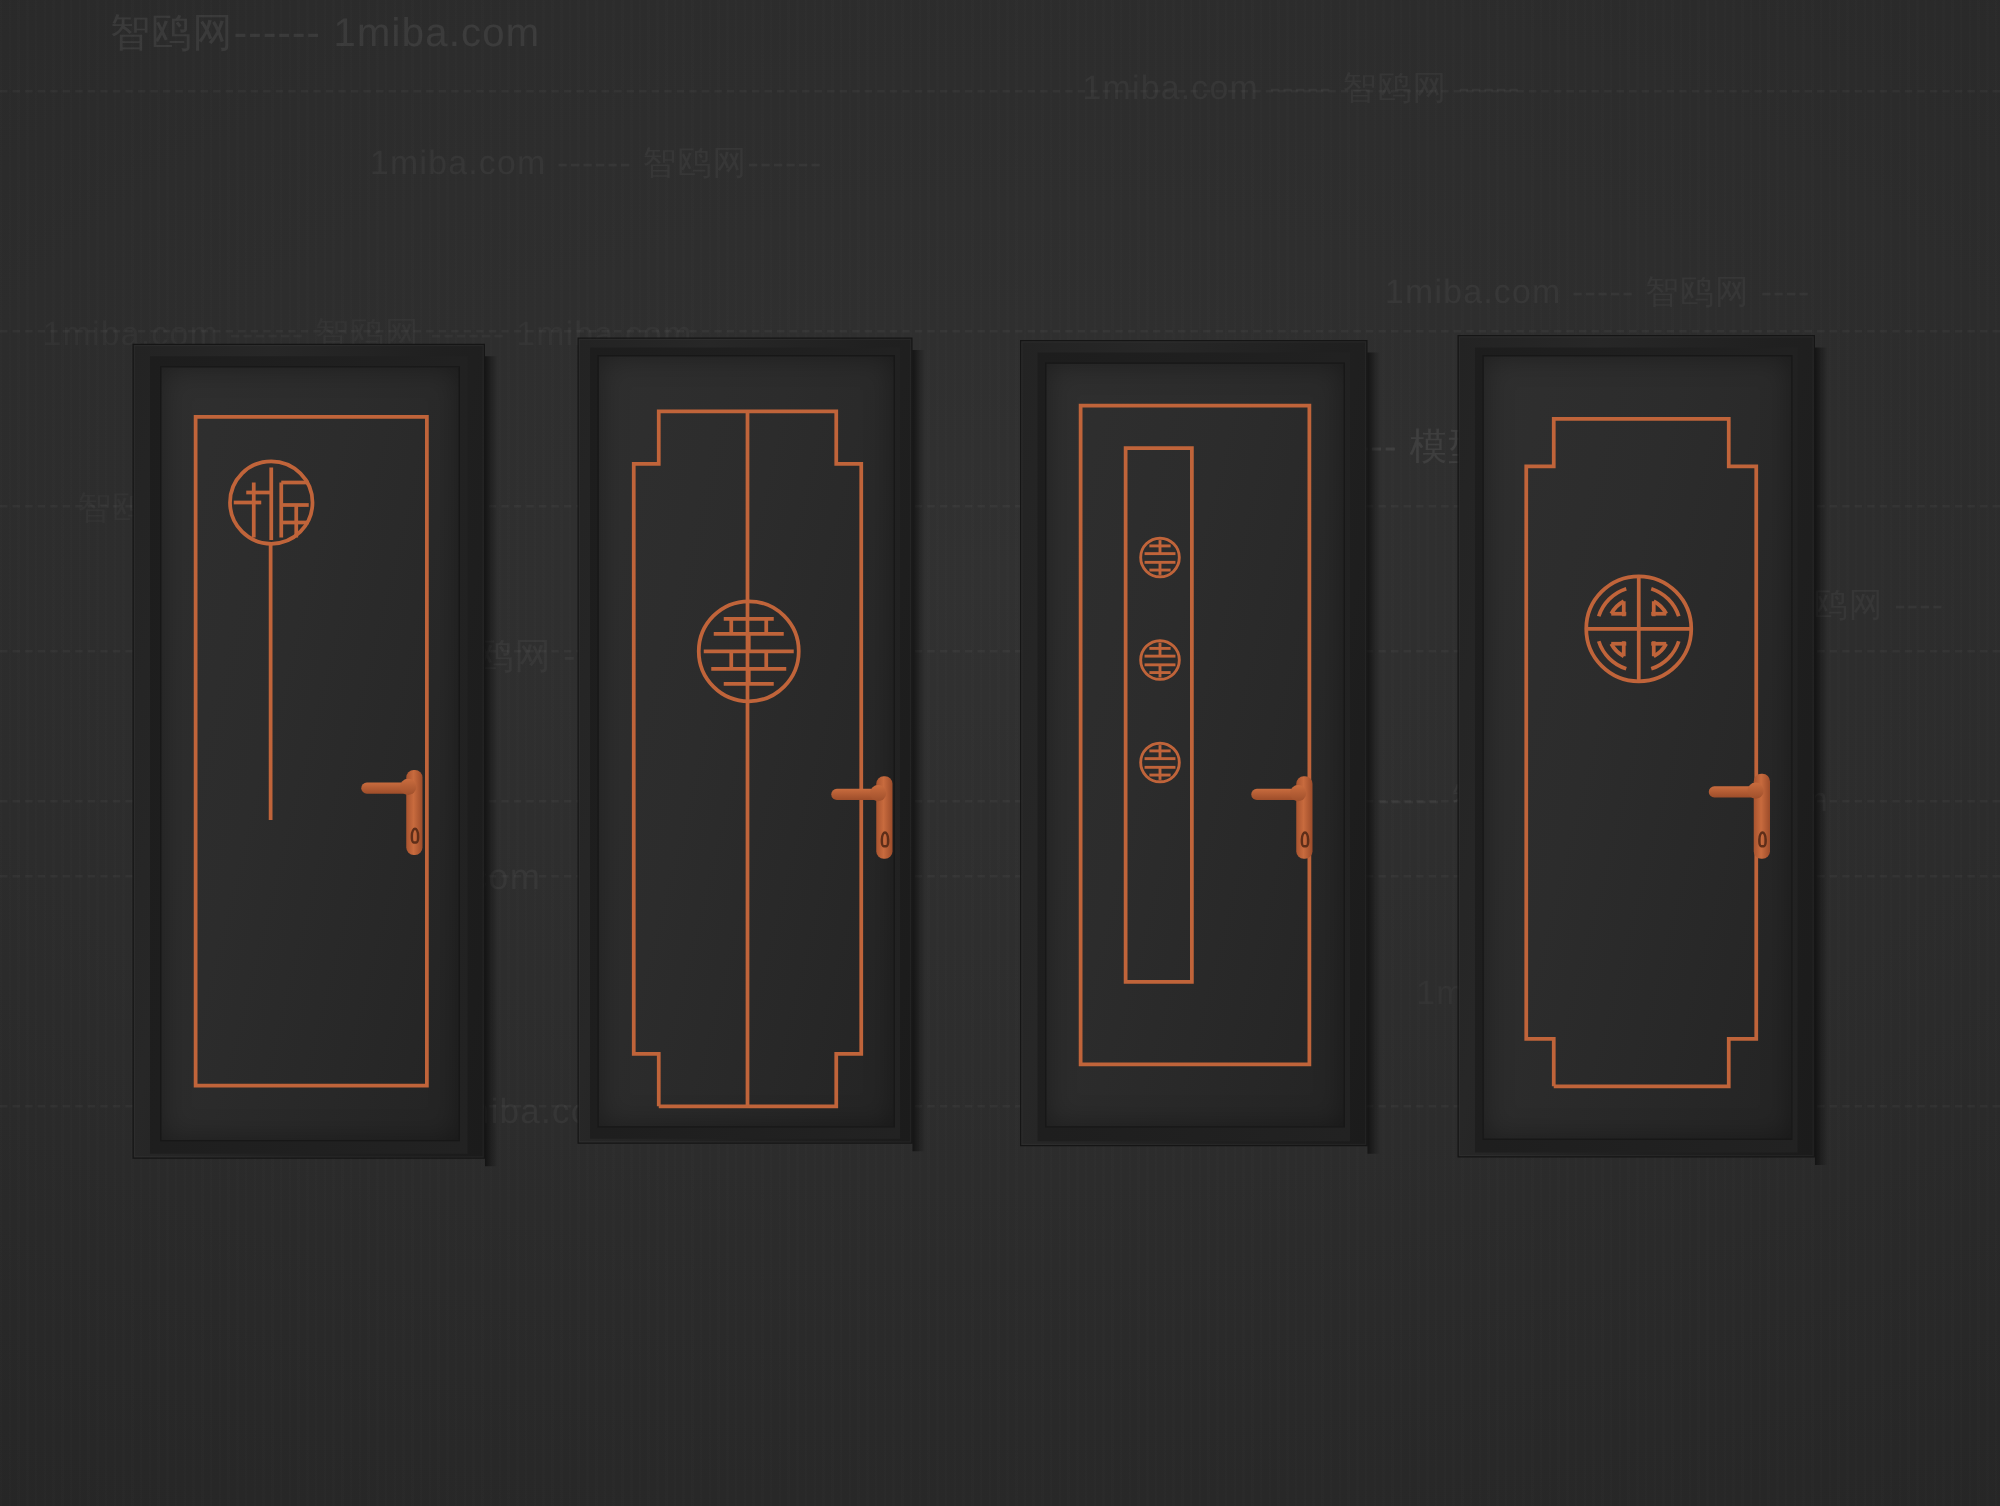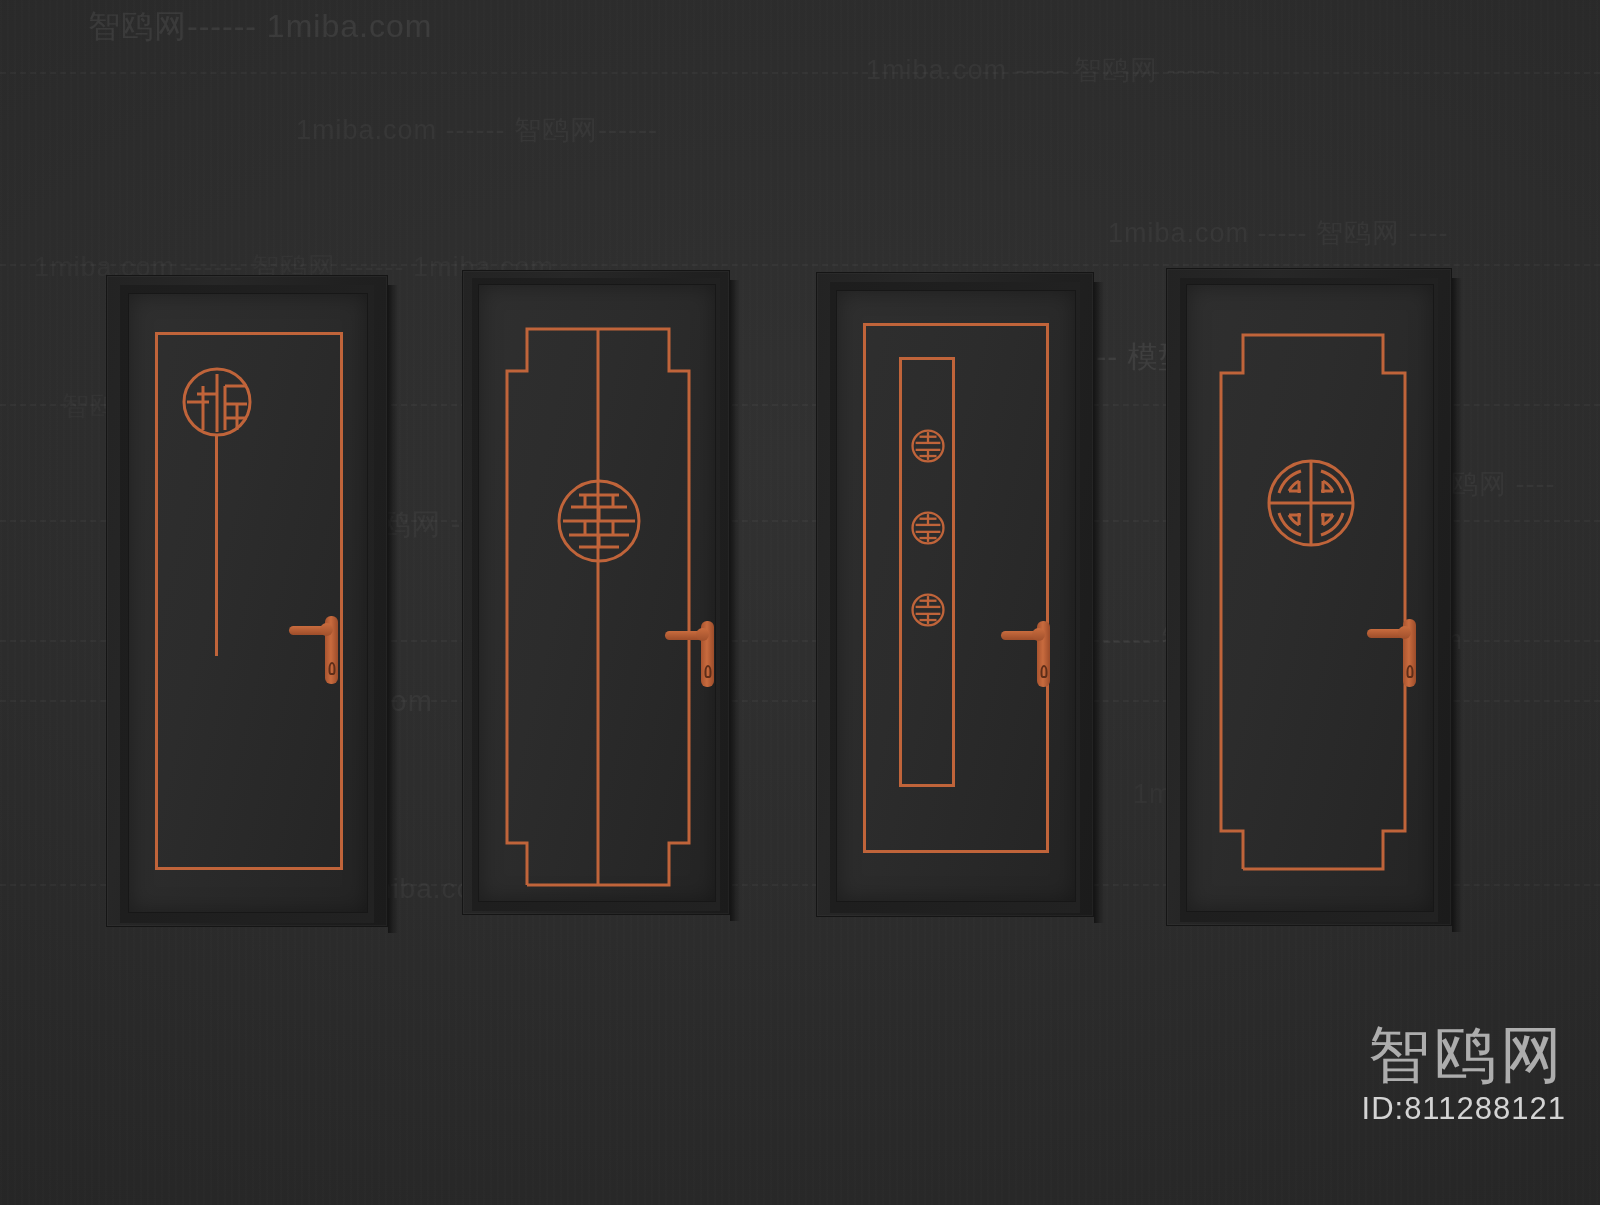--- a/index.html
+++ b/index.html
@@ -303,17 +303,13 @@
 
       <div class="handle" style="left:216px; top:334px; width:13px; height:68px;">
         <div class="backplate"></div>
         <div class="keyhole" style="top:46px;"></div>
         <div class="lever" style="left:-36px; top:10px; width:42px; height:9px;"></div>
       </div>
     </div>
   </div>
 
 
-  <div id="brand-corner">
-    <div class="name">智鸥网</div>
-    <div class="idline">ID:811288121</div>
-  </div>
 </div>
 
 </body></html>

